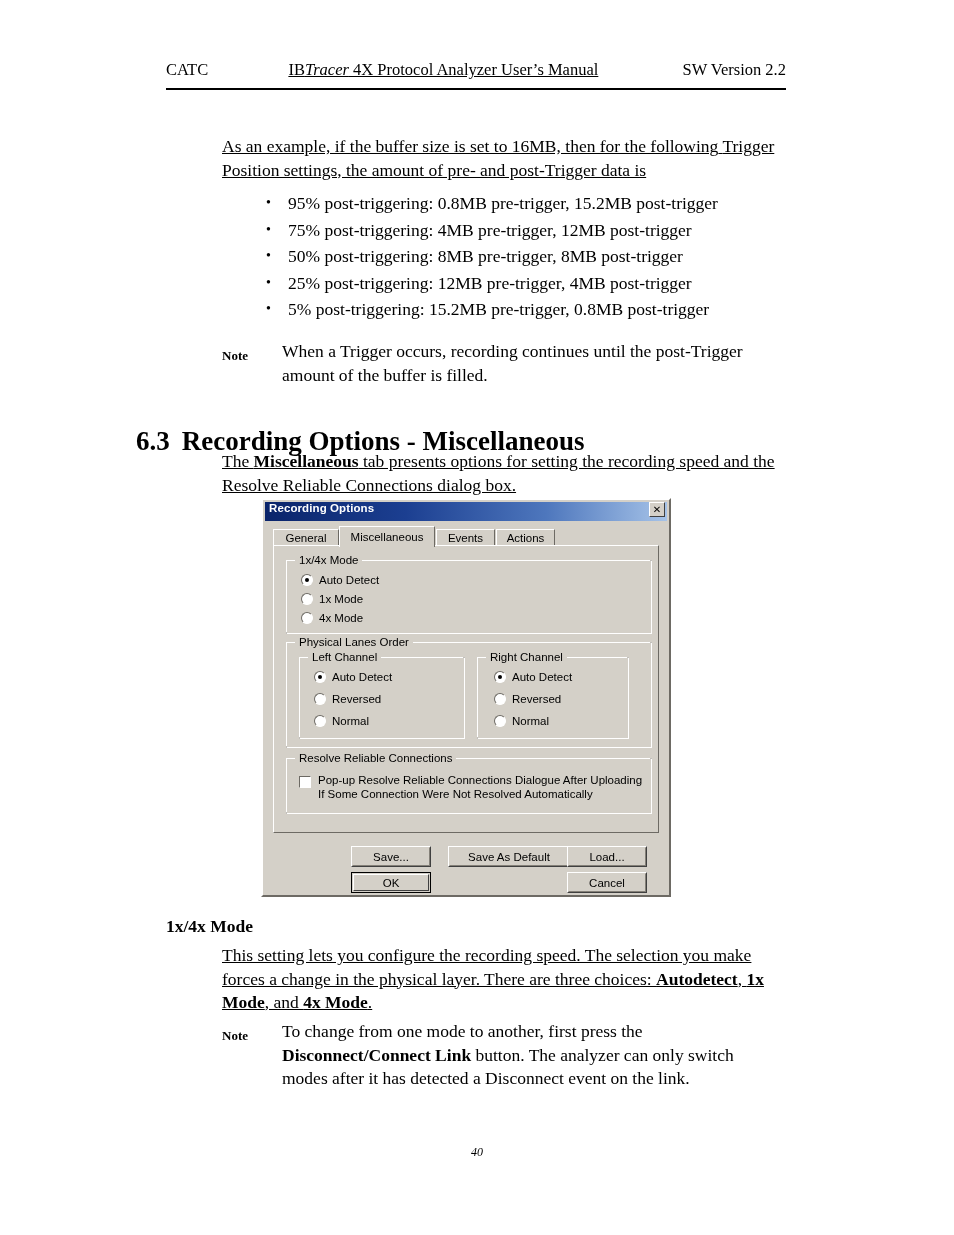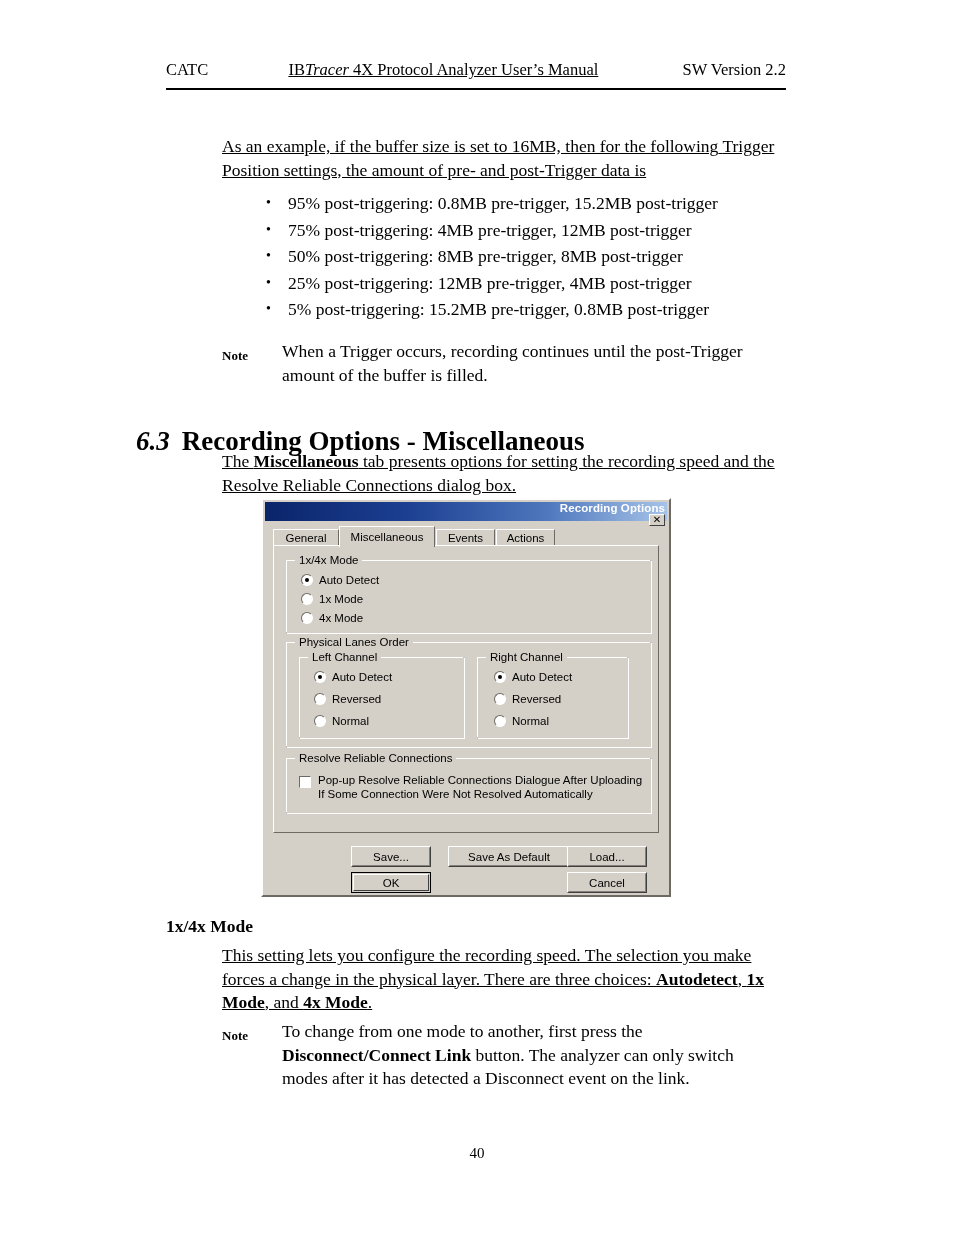--- a/index.html
+++ b/index.html
@@ -105,21 +105,21 @@
 
   
   .section-heading {
     position: absolute;
     left: 136px;
     top: 403px;
     font-size: 27px;
     line-height: 32px;
     white-space: nowrap;
   }
-  .section-heading .num { margin-right: 12px; font-style: italic; }
+  .section-heading .num { margin-right: 12px; }
 
   .misc-para {
     left: 222px;
     top: 450px;
     width: 562px;
   }
 
   .sub-heading {
     position: absolute;
     left: 166px;
@@ -132,21 +132,22 @@
     top: 944px;
     width: 562px;
   }
 
   .page-number {
     position: absolute;
     left: 0;
     right: 0;
     top: 1145px;
     text-align: center;
-    font-size: 15px;
+    font-size: 12px;
+    font-style: italic;
   }
 
   
   .dialog {
     position: absolute;
     left: 261px;
     top: 498px;
     width: 410px;
     height: 399px;
     background: #d4d0c8;
@@ -167,24 +168,23 @@
   }
 
   .titlebar {
     position: absolute;
     left: 2px;
     top: 2px;
     right: 2px;
     height: 19px;
     background: linear-gradient(to right, #0a246a 0%, #1c3f91 35%, #4e77bd 70%, #a6c3e8 100%);
     display: flex;
-    align-items: flex-end;
+    align-items: flex-start;
     padding: 0 2px 0 4px;
     box-sizing: border-box;
-    flex-direction: column;
   }
   .title-text {
     color: #ffffff;
     font-weight: bold;
     font-size: 11.5px;
     letter-spacing: 0.1px;
     flex: 1 1 auto;
     white-space: nowrap;
   }
   .close-btn {

